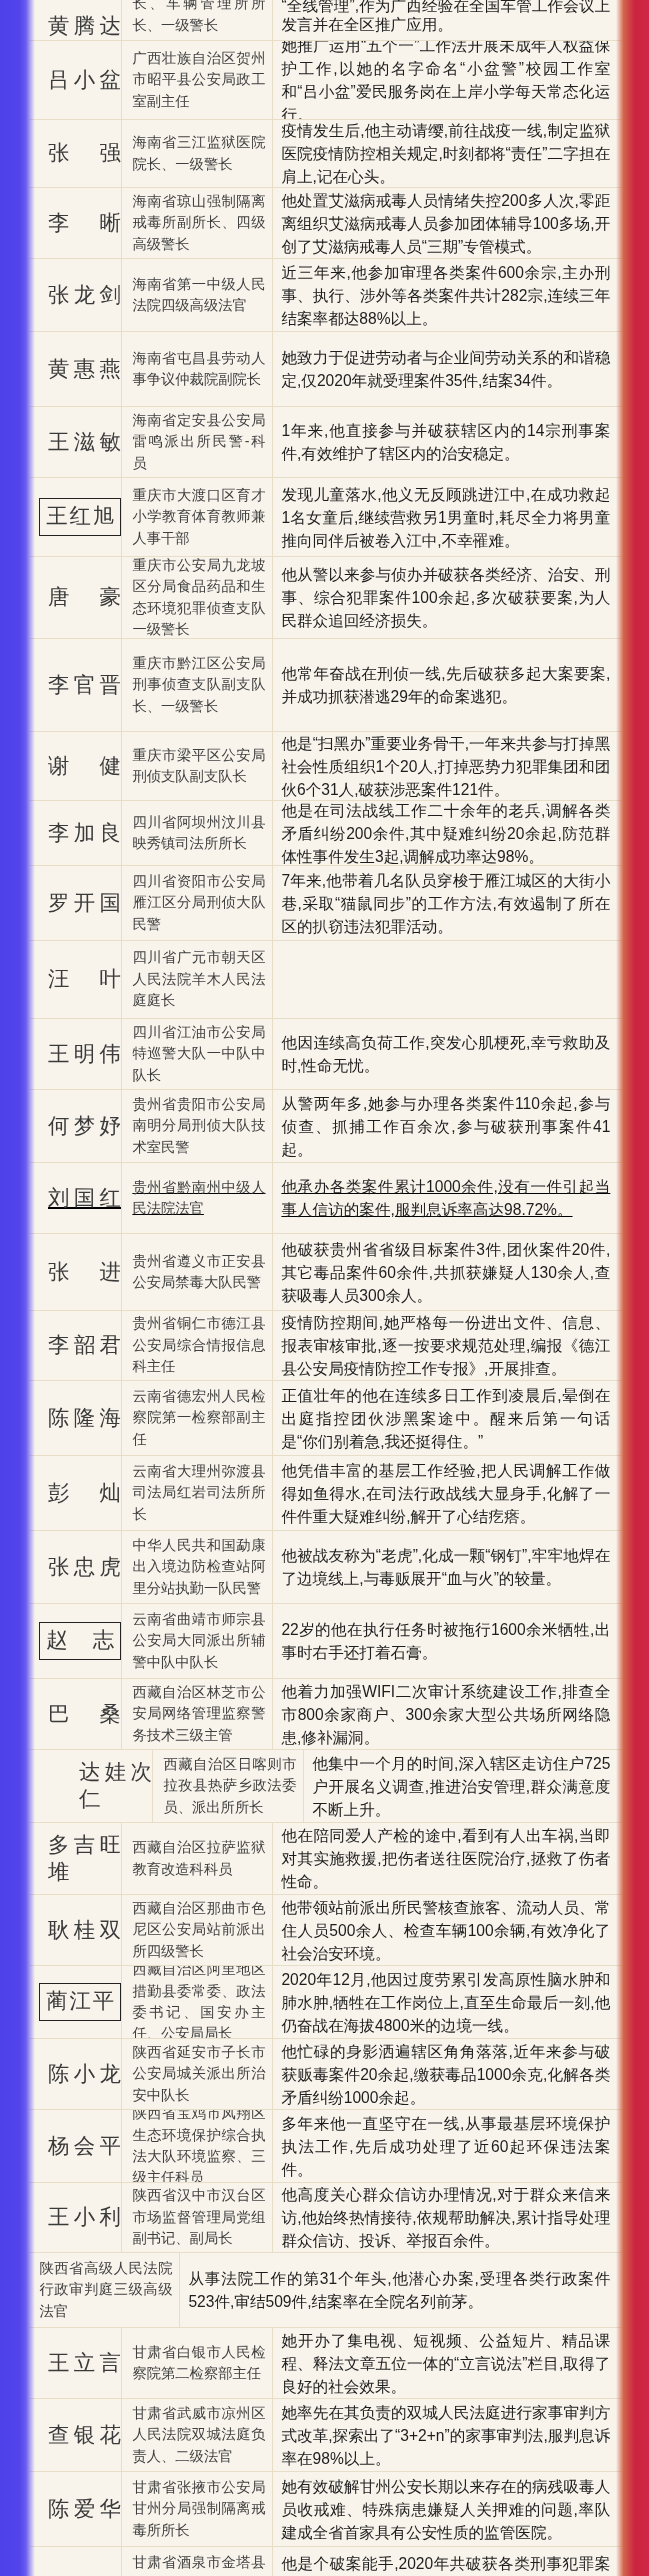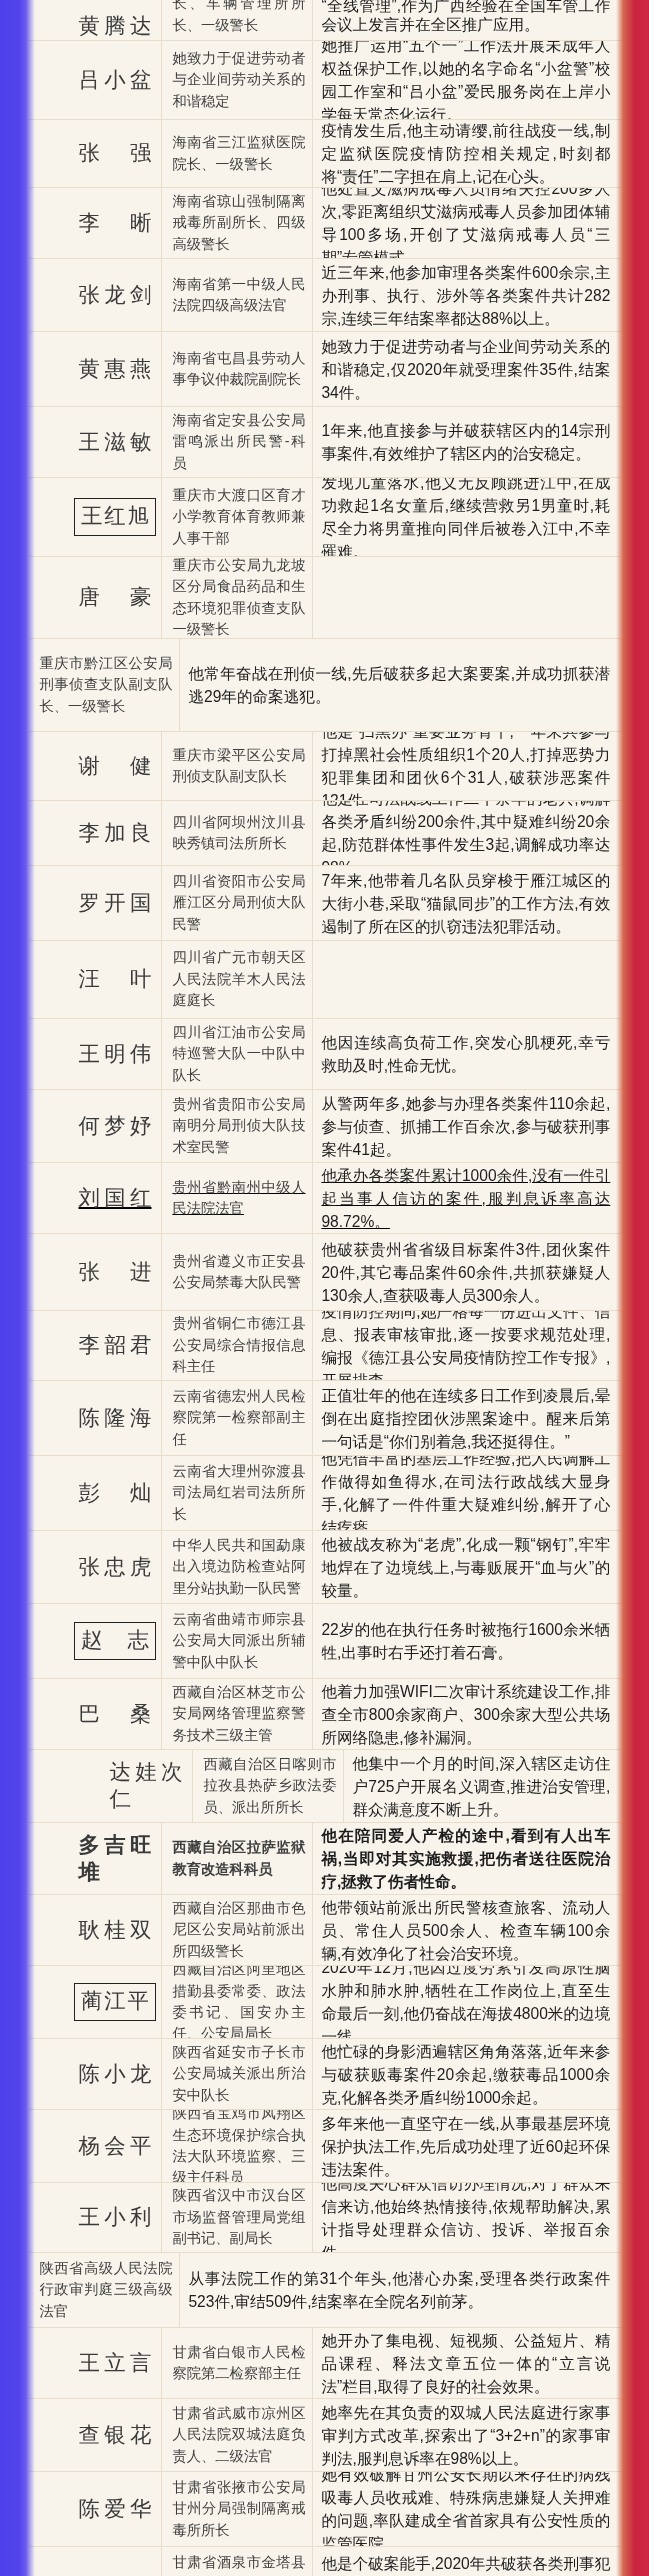--- a/index.html
+++ b/index.html
@@ -13,23 +13,22 @@
   }
   .row{
     display:flex;box-sizing:border-box;
     border-bottom:0.6px solid #e8ddc6;
     overflow:hidden;
   }
   .cell{
     box-sizing:border-box;display:flex;align-items:center;overflow:hidden;
   }
   .name-cell{
-    width:93px;flex:0 0 93px;justify-content:center;
+    width:93px;flex:0 0 93px;justify-content:flex-end;
     border-right:0.6px solid #e8ddc6;
-    margin-left:40px;
   }
   .title-cell{
     width:151px;flex:0 0 151px;
     border-right:0.6px solid #e8ddc6;
     padding:3.9px 6.5px 3.9px 10.4px;
   }
   .desc-cell{
     flex:1 1 auto;
     padding:3.9px 11.7px 3.9px 8.4px;
     justify-content:center;
@@ -88,21 +87,21 @@
     </div>
   </div>
 
   <div class="row" style="height: 79px;">
     <div class="cell name-cell">
       <span class="name-wrap">
           <span class="name-span">吕小盆</span>
         </span>
     </div>
     <div class="cell title-cell">
-      <div class="title-text">她致力于促进劳动者与企业间劳动关系的和谐稳定</div>
+      <div class="title-text">广西壮族自治区贺州市昭平县公安局政工室副主任</div>
     </div>
     <div class="cell desc-cell">
       <div class="desc-text">她推广运用“五个一”工作法开展未成年人权益保护工作,以她的名字命名“小盆警”校园工作室和“吕小盆”爱民服务岗在上岸小学每天常态化运行。</div>
     </div>
   </div>
 
   <div class="row" style="height: 68px;">
     <div class="cell name-cell">
       <span class="name-wrap">
           <span class="name-span">张强</span>
@@ -188,23 +187,31 @@
 
   <div class="row" style="height: 82px;">
     <div class="cell name-cell">
       <span class="name-wrap">
           <span class="name-span">唐豪</span>
         </span>
     </div>
     <div class="cell title-cell">
       <div class="title-text">重庆市公安局九龙坡区分局食品药品和生态环境犯罪侦查支队一级警长</div>
     </div>
+    <div class="cell desc-cell">
+      <div class="desc-text">他从警以来参与侦办并破获各类经济、治安、刑事、综合犯罪案件100余起,多次破获要案,为人民群众追回经济损失。</div>
+    </div>
   </div>
 
   <div class="row" style="height: 93px;">
+    <div class="cell name-cell">
+      <span class="name-wrap">
+          <span class="name-span">李官晋</span>
+        </span>
+    </div>
     <div class="cell title-cell">
       <div class="title-text">重庆市黔江区公安局刑事侦查支队副支队长、一级警长</div>
     </div>
     <div class="cell desc-cell">
       <div class="desc-text">他常年奋战在刑侦一线,先后破获多起大案要案,并成功抓获潜逃29年的命案逃犯。</div>
     </div>
   </div>
 
   <div class="row" style="height: 69px;">
     <div class="cell name-cell">
@@ -406,21 +413,21 @@
         </span>
     </div>
     <div class="cell title-cell">
       <div class="title-text">西藏自治区日喀则市拉孜县热萨乡政法委员、派出所所长</div>
     </div>
     <div class="cell desc-cell">
       <div class="desc-text">他集中一个月的时间,深入辖区走访住户725户开展名义调查,推进治安管理,群众满意度不断上升。</div>
     </div>
   </div>
 
-  <div class="row" style="height: 72px; font-weight: bold;">
+  <div class="row" style="height: 72px;">
     <div class="cell name-cell">
       <span class="name-wrap">
           <span class="name-span">多吉旺堆</span>
         </span>
     </div>
     <div class="cell title-cell">
       <div class="title-text">西藏自治区拉萨监狱教育改造科科员</div>
     </div>
     <div class="cell desc-cell">
       <div class="desc-text">他在陪同爱人产检的途中,看到有人出车祸,当即对其实施救援,把伤者送往医院治疗,拯救了伤者性命。</div>

